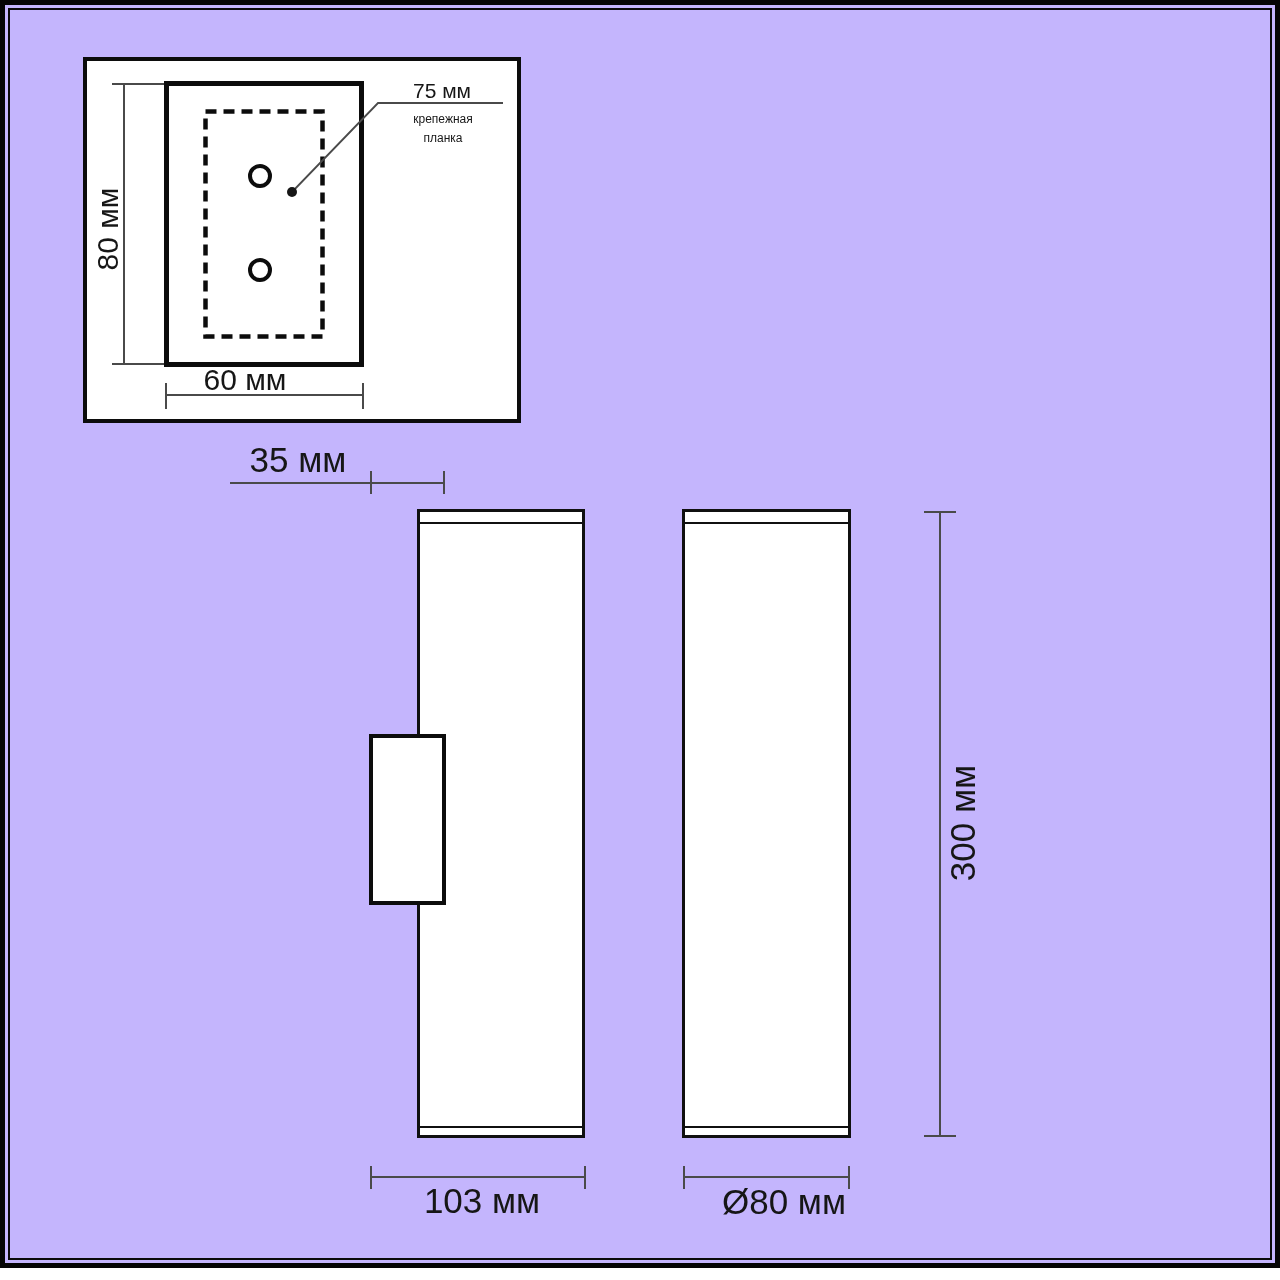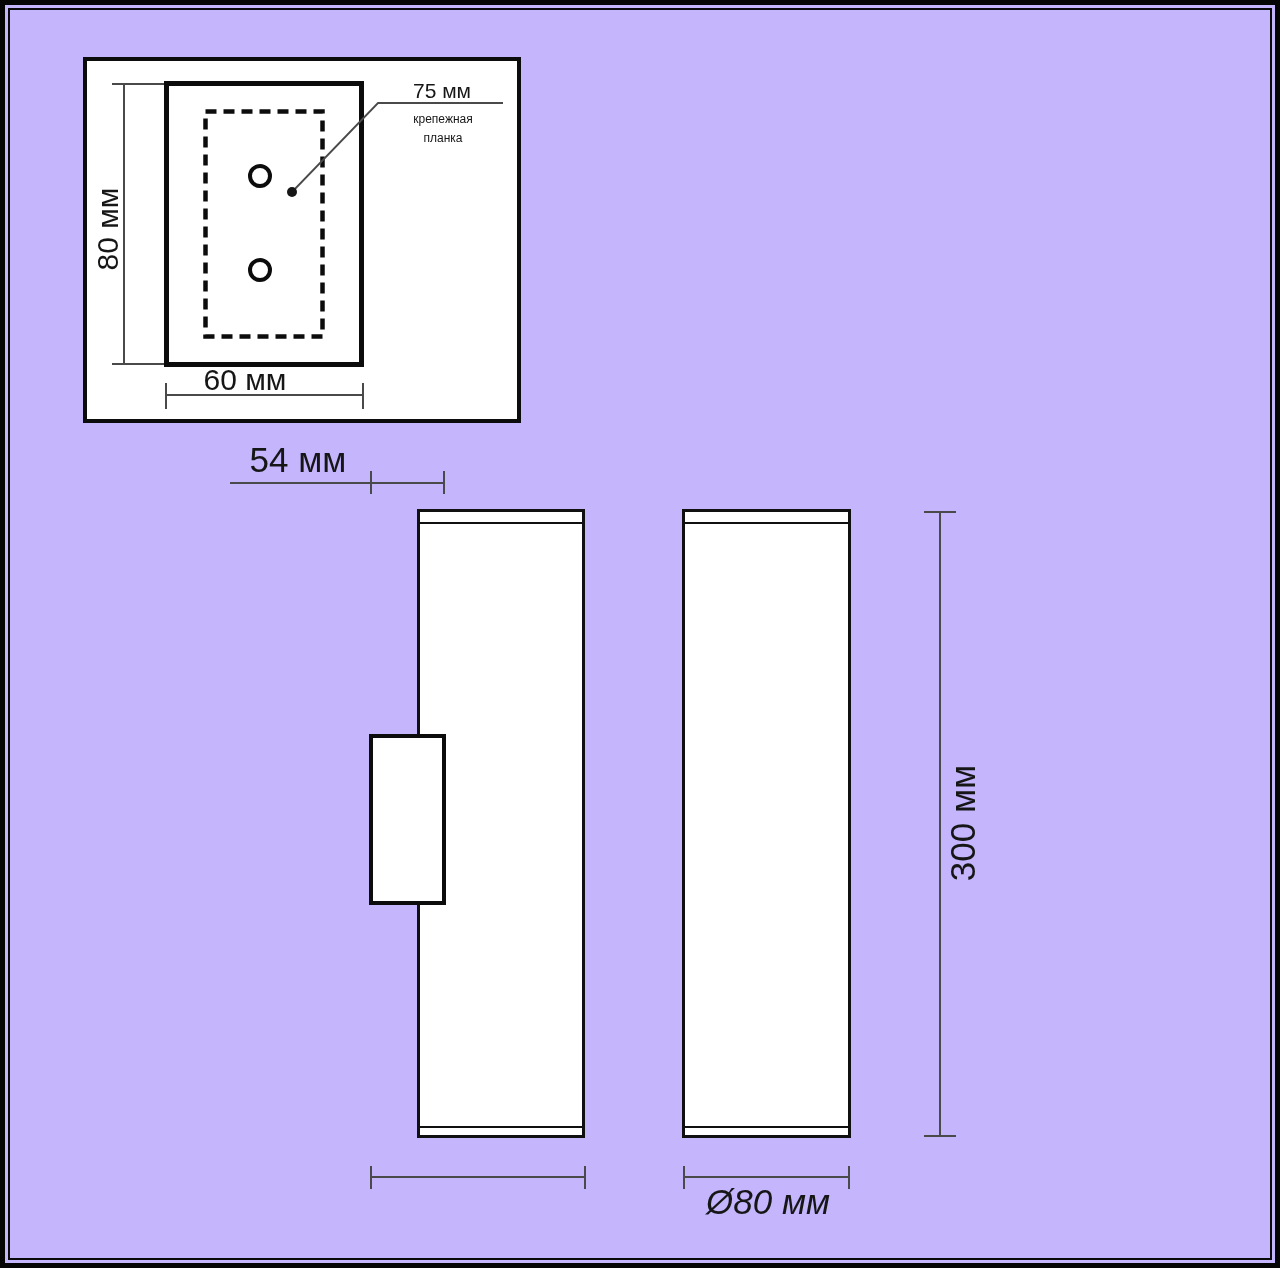--- a/index.html
+++ b/index.html
@@ -165,22 +165,23 @@
 
   <div class="lbl lbl-caption" style="left:363px; top:110px; width:160px;">
     <div>крепежная</div>
     <div>планка</div>
   </div>
 
   <div class="lbl lbl-mid rot" style="left:43px; top:212px; width:130px; height:34px;">80 мм</div>
 
   <div class="lbl lbl-mid" style="left:175px; top:363px; width:140px;">60 мм</div>
 
-  <div class="lbl lbl-big" style="left:218px; top:440px; width:160px;">54 мм</div>
+  <div class="lbl lbl-big" style="left:218px; top:440px; width:160px;">35 мм</div>
 
+  <div class="lbl lbl-big" style="left:382px; top:1181px; width:200px;">103 мм</div>
 
-  <div class="lbl lbl-big" style="left:668px; top:1182px; width:200px;font-style:italic;">Ø80 мм</div>
+  <div class="lbl lbl-big" style="left:684px; top:1182px; width:200px;">Ø80 мм</div>
 
   <div class="lbl lbl-big rot" style="left:863px; top:803px; width:200px; height:40px;">300 мм</div>
 
   <div class="frame-inner"></div>
   <div class="frame-outer"></div>
 </div>
 
 </body></html>

